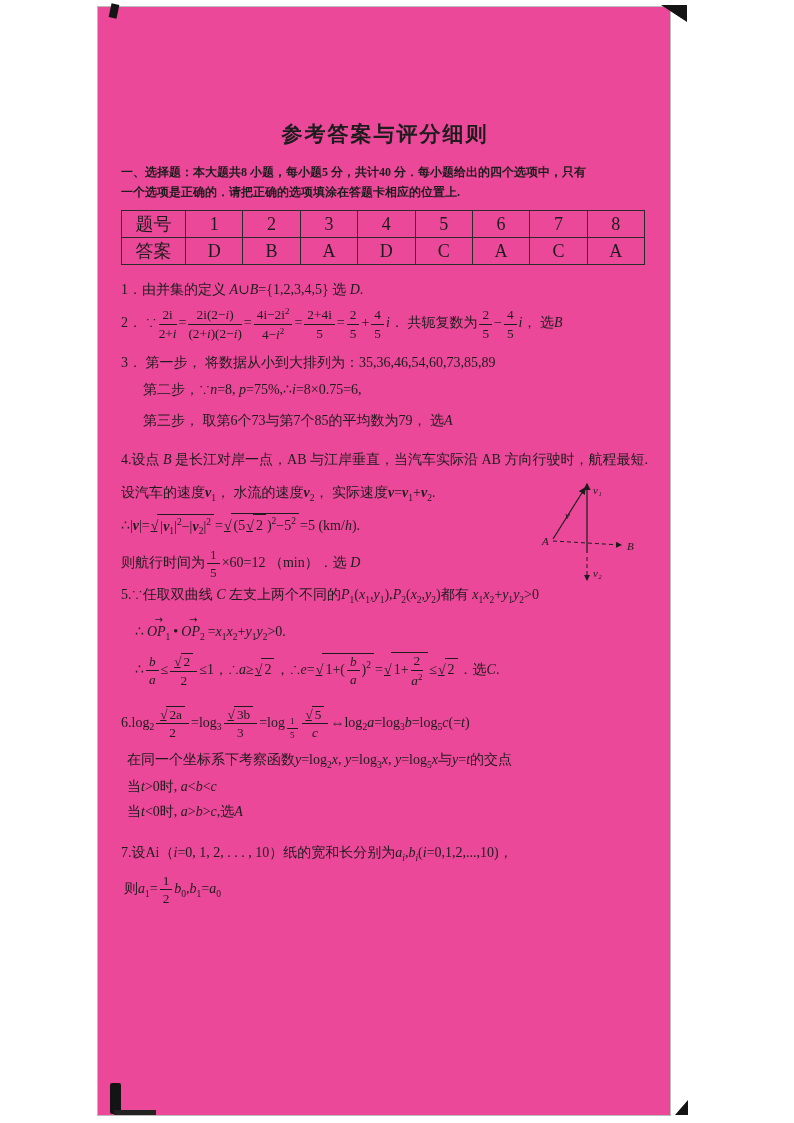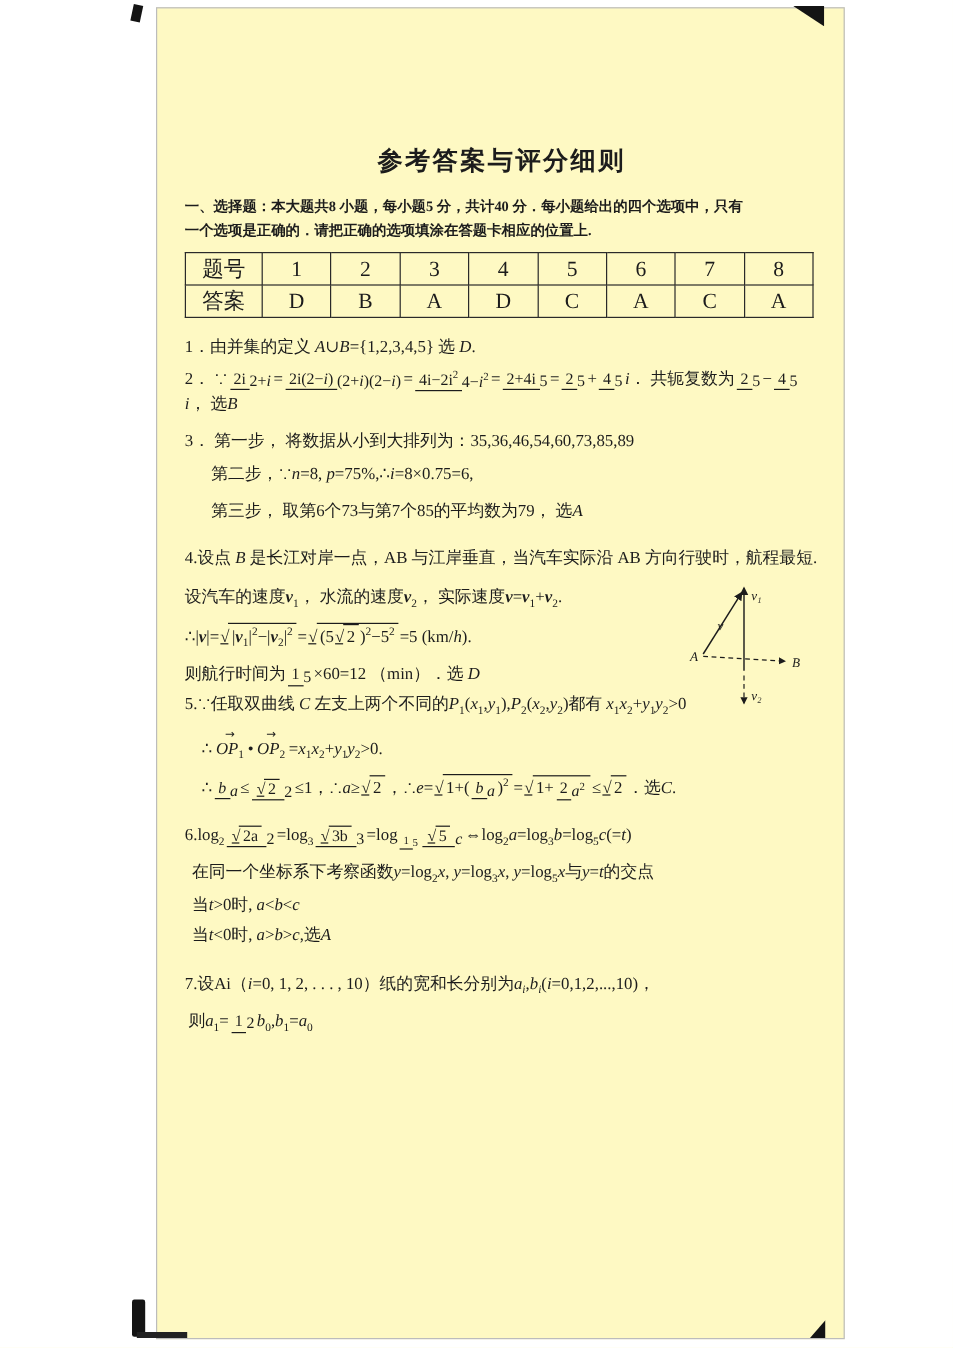--- a/index.html
+++ b/index.html
@@ -3,37 +3,37 @@
 <meta charset="utf-8">
 <style>
   * { margin:0; padding:0; box-sizing:border-box; }
   html,body { background:#ffffff; }
   body {
     width:794px; height:1123px; position:relative; overflow:hidden;
     font-family:"Liberation Serif","DejaVu Serif",serif;
     color:#1c1c1c;
   }
   .page-frame {
-    position:absolute; left:130px; top:6px; width:574px; height:1110px;
-    border:1px solid #bcbcbc; background:#fef9c3;
+    position:absolute; left:97px; top:6px; width:574px; height:1110px;
+    border:1px solid #bcbcbc; background:#ec4899;
   }
   .content { position:absolute; left:23px; top:112px; width:528px; font-size:14px; line-height:1.45; }
   .title { text-align:center; font-weight:700; font-size:21px; letter-spacing:2px; margin-bottom:14px; }
   .intro { font-weight:700; font-size:12px; line-height:1.6; }
   table.answers { border-collapse:collapse; table-layout:fixed; width:524px; margin-top:8px; }
   table.answers td { border:1px solid #2a2a2a; height:24px; text-align:center; font-size:18px; vertical-align:middle; }
   td.lab { font-size:13.5px; }
   .mline { line-height:1.5; }
   .indent1 { margin-left:22px; }
   .indent2 { margin-left:14px; }
   
   i { font-style:italic; }
   sup,sub { font-size:0.68em; }
-  .frac { display:inline-flex; flex-direction:row; vertical-align:middle; text-align:center;
-          margin:0 2px; line-height:1.15; font-size:0.95em;align-items:flex-end; }
+  .frac { display:inline-flex; flex-direction:column; vertical-align:middle; text-align:center;
+          margin:0 2px; line-height:1.15; font-size:0.95em; }
   .fnum { border-bottom:1px solid #1c1c1c; padding:0 3px 1px; }
   .fden { padding-top:1px; }
   .sqrt { display:inline; white-space:nowrap; margin:0 1px;text-decoration:underline; }
   .rad  { letter-spacing:-1px; }
   .rdc  { display:inline-block; border-top:1.2px solid #1c1c1c; padding:0 3px; }
   .vec  { position:relative; display:inline-block; margin:0 3px; }
   .vec::after { content:"→"; position:absolute; left:0; right:0; top:-0.8em; text-align:center;
                 font-size:0.7em; font-family:"DejaVu Sans",sans-serif; }
   .bvec { font-weight:bold; font-style:italic; }
   .sol4 { position:relative; }

